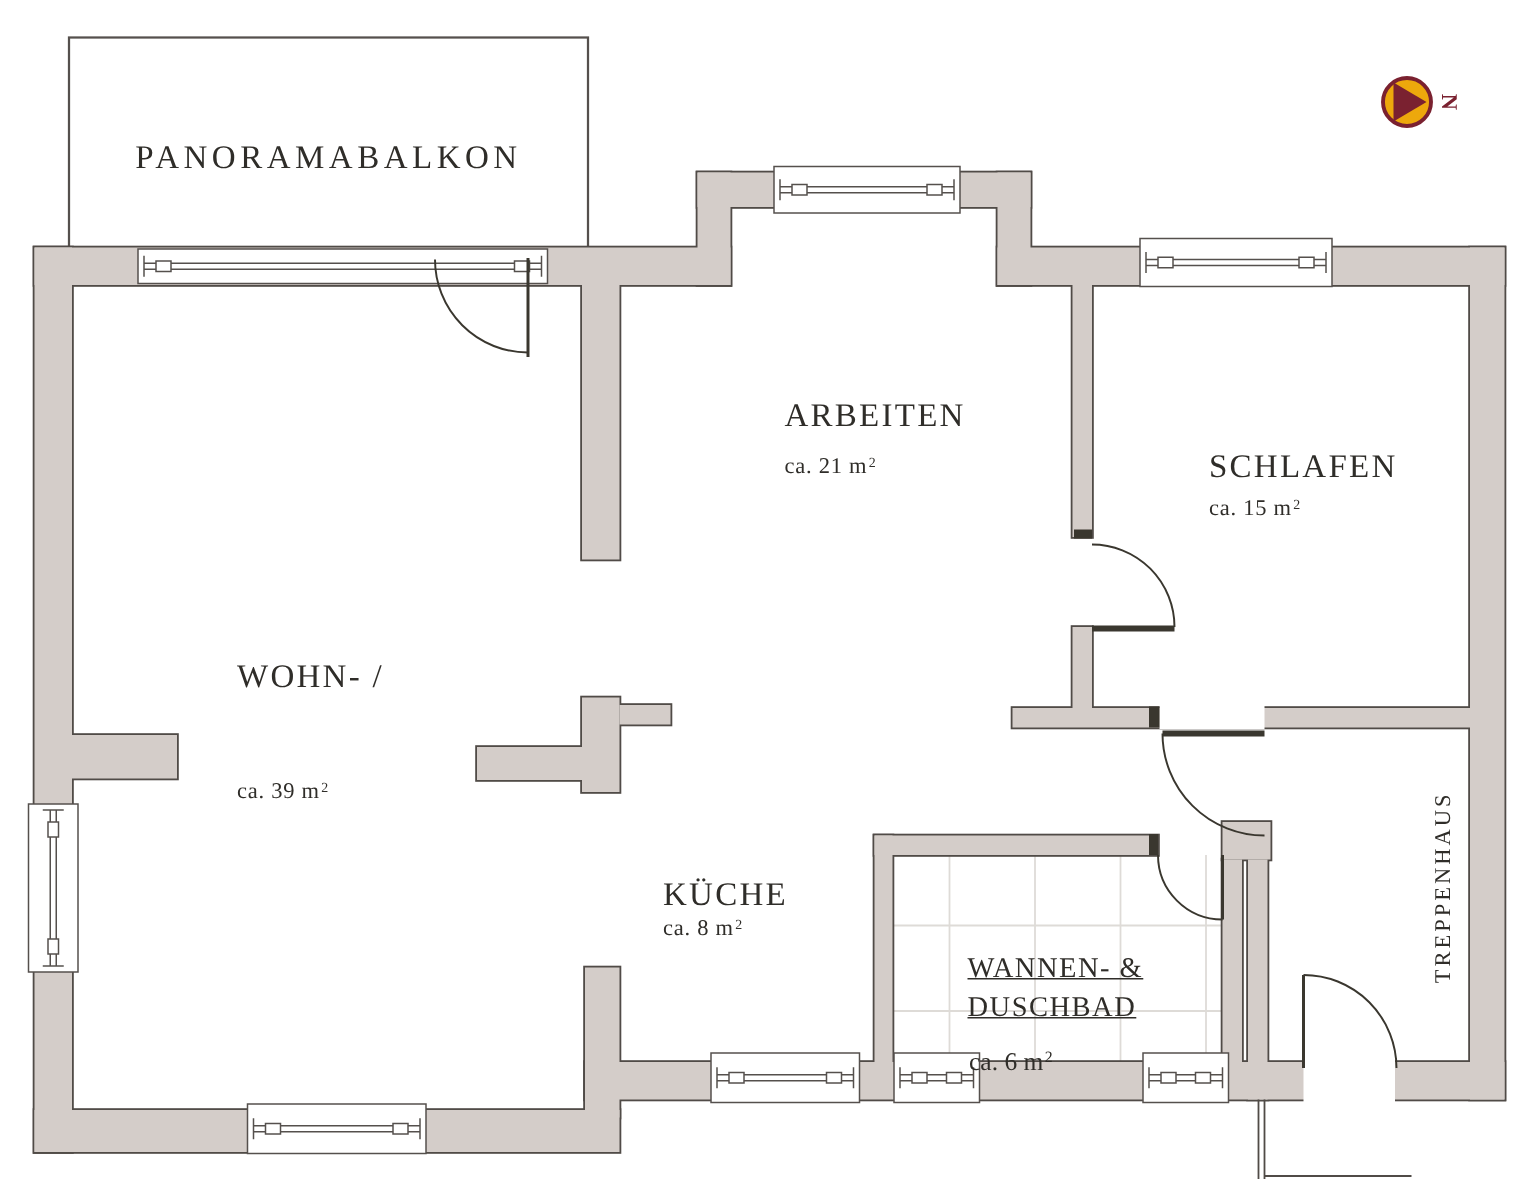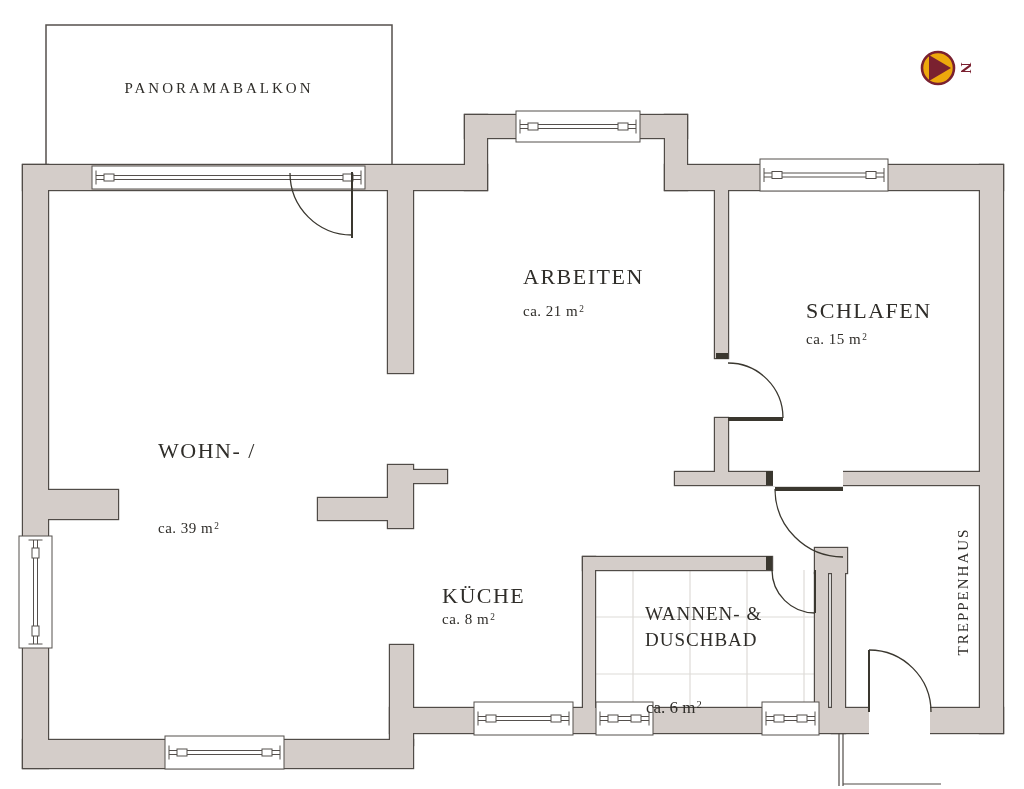--- a/index.html
+++ b/index.html
@@ -3,21 +3,21 @@
 <meta charset="utf-8">
 <style>
   html,body{margin:0;padding:0;background:#ffffff;}
   #plan{position:relative;width:1024px;height:789px;background:#ffffff;overflow:hidden;
         font-family:"Liberation Serif","DejaVu Serif",serif;color:#2f2d29;}
   #plan svg{position:absolute;left:0;top:0;}
   .lbl{position:absolute;white-space:nowrap;color:#2f2d29;}
   .room-name{font-size:22px;letter-spacing:1.5px;}
   .room-area{font-size:15px;letter-spacing:0.5px;}
   .room-area sup, .sup2{font-size:62%;position:relative;top:-0.45em;margin-left:1px;}
-  .balcony-name{font-size:15px;letter-spacing:3px;width:346px;text-align:center;}
+  .balcony-name{font-size:22px;letter-spacing:3px;width:346px;text-align:center;margin-top:12px;}
   .bad-name{font-size:19px;letter-spacing:1px;line-height:26px;}
   .bad-area{font-size:17px;margin-top:48px;}
   .trephaus{font-size:15px;letter-spacing:2px;width:150px;text-align:center;
             transform:rotate(-90deg);}
 </style>
 </head>
 <body>
 
 <div id="plan">
 
@@ -199,20 +199,20 @@
   <div class="lbl room-area" style="left:806px;top:331px;">ca. 15 m<span class="sup2">2</span></div>
 
   <div class="lbl room-name" style="left:158px;top:436px;line-height:30px;">
     <div>WOHN- /</div>
   </div>
   <div class="lbl room-area" style="left:158px;top:520px;">ca. 39 m<span class="sup2">2</span></div>
 
   <div class="lbl room-name" style="left:442px;top:583px;">KÜCHE</div>
   <div class="lbl room-area" style="left:442px;top:611px;">ca. 8 m<span class="sup2">2</span></div>
 
-  <div class="lbl bad-name" style="left:645px;top:601px;position:absolute;">
+  <div class="lbl bad-name" style="left:645px;top:633px;position:absolute;text-decoration:underline;">
     <div>WANNEN- &amp;</div>
     <div>DUSCHBAD</div>
   </div>
   <div class="lbl bad-area" style="left:646px;top:650px;">ca. 6 m<span class="sup2">2</span></div>
 
   <div class="lbl trephaus" style="left:888px;top:583px;">TREPPENHAUS</div>
 </div>
 
 </body></html>

